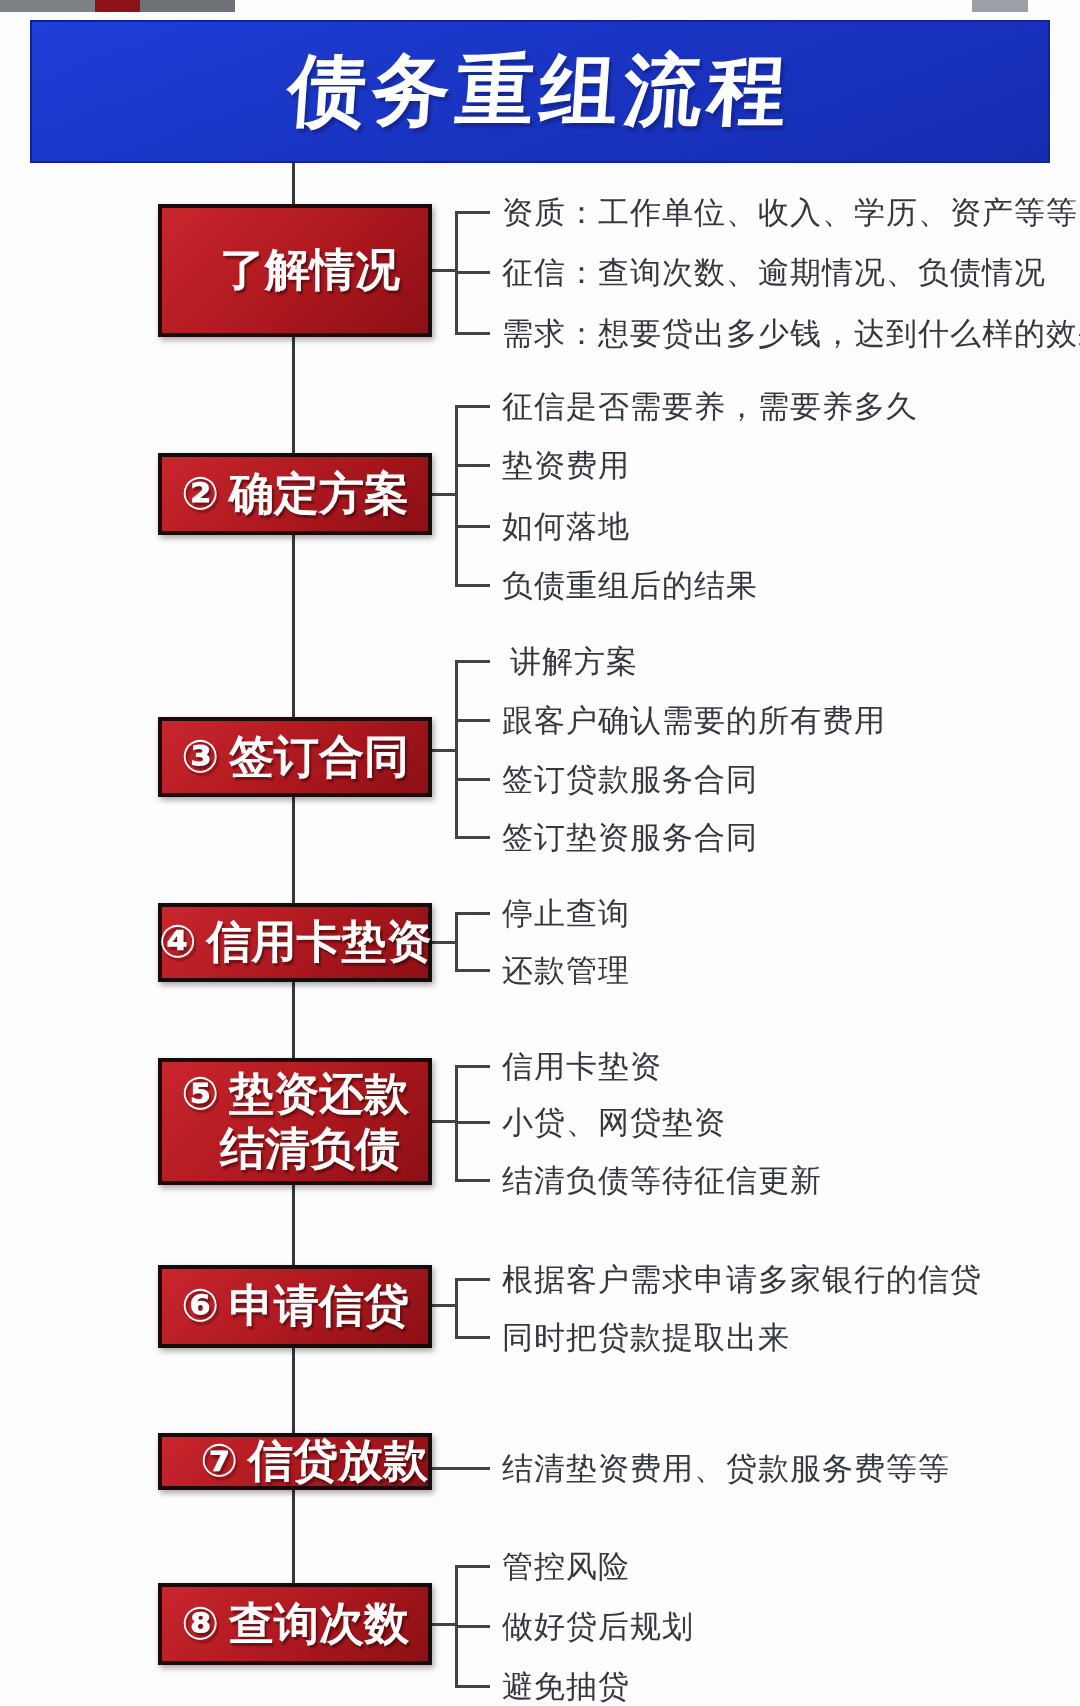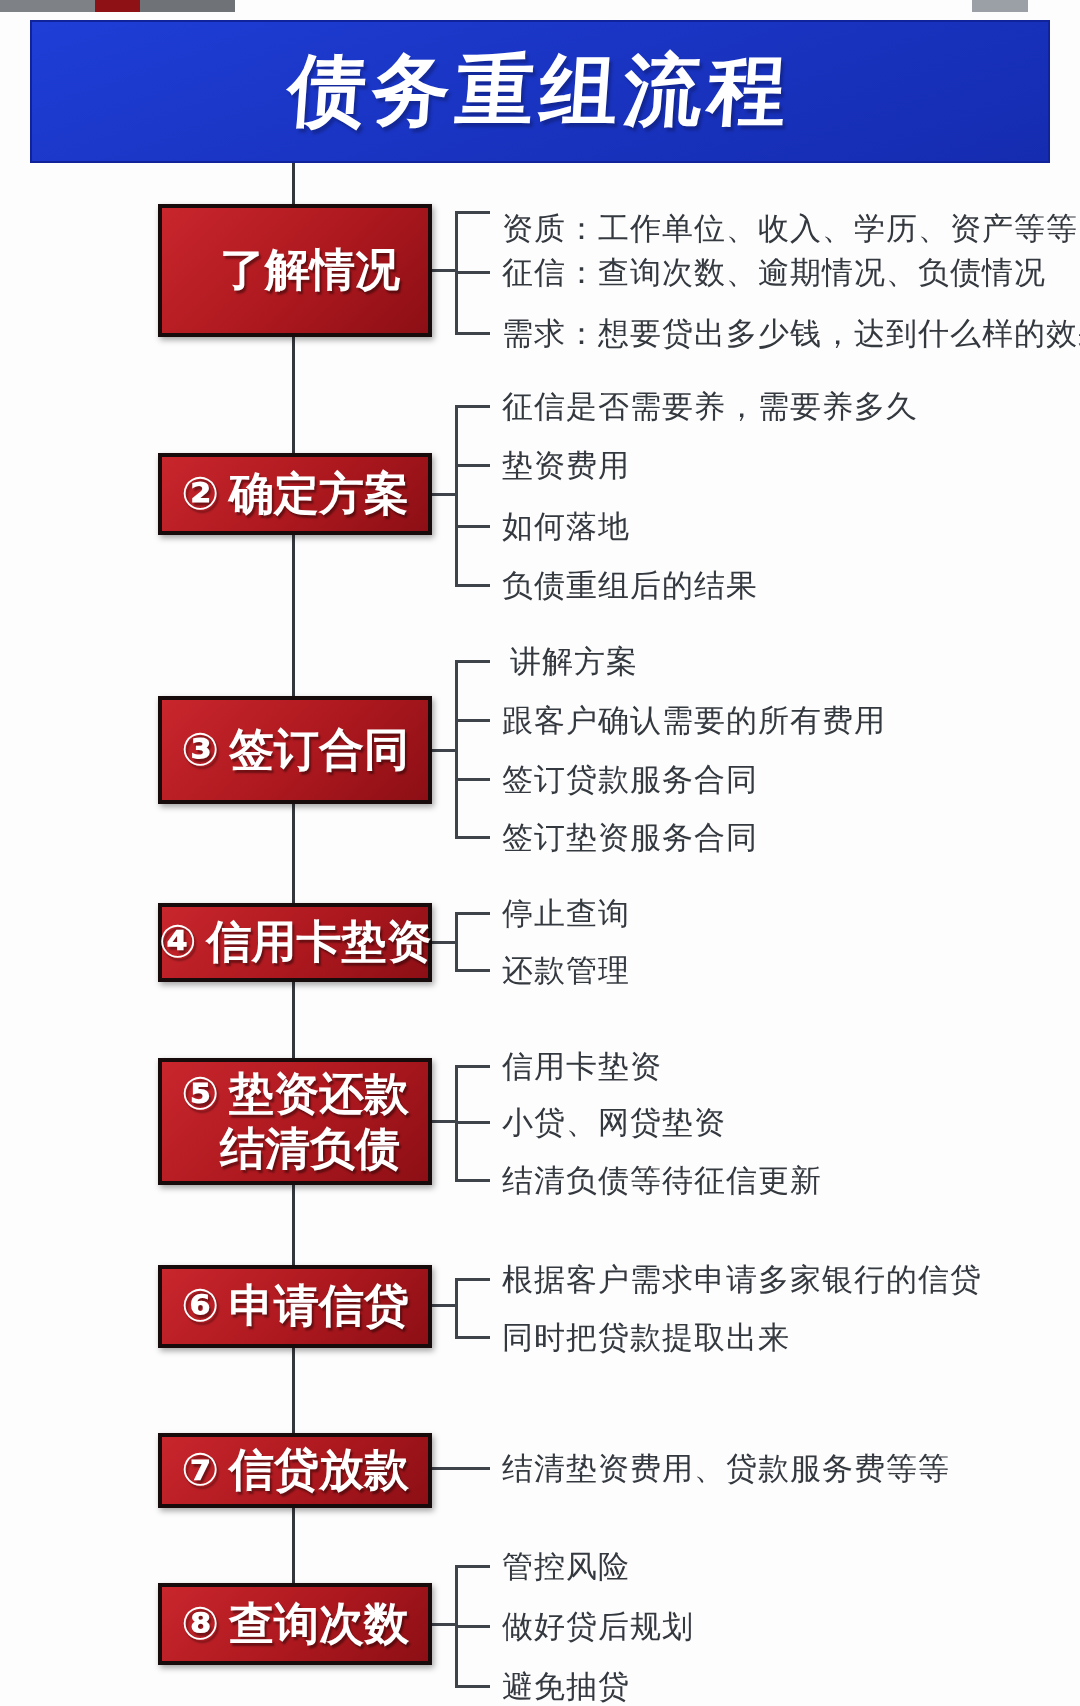--- a/index.html
+++ b/index.html
@@ -74,37 +74,37 @@
 
   <div id="steps-root">
       <div class="step-box" style="top: 204px; height: 133px;">
         <div class="box-label"><span class="box-line2">了解情况</span></div>
       </div>
       <div class="hline" style="left: 432px; top: 269px; width: 26px;"></div>
       <div class="vline" style="left: 455px; top: 212px; height: 121px;"></div>
       <div class="hline" style="left: 455px; top: 210.5px; width: 35px;"></div>
       <div class="hline" style="left: 455px; top: 270.5px; width: 35px;"></div>
       <div class="hline" style="left: 455px; top: 331.5px; width: 35px;"></div>
-      <div class="item-text" style="top: 206px;">资质：工作单位、收入、学历、资产等等</div>
+      <div class="item-text" style="top: 190px;">资质：工作单位、收入、学历、资产等等</div>
       <div class="item-text" style="top: 250px;">征信：查询次数、逾期情况、负债情况</div>
       <div class="item-text" style="top: 311px;">需求：想要贷出多少钱，达到什么样的效果</div>
       <div class="step-box" style="top: 453px; height: 82px;">
         <div class="box-label"><span class="box-line1"><span class="step-number">②</span><span>确定方案</span></span></div>
       </div>
       <div class="hline" style="left: 432px; top: 492.5px; width: 26px;"></div>
       <div class="vline" style="left: 455px; top: 406px; height: 179px;"></div>
       <div class="hline" style="left: 455px; top: 404.5px; width: 35px;"></div>
       <div class="hline" style="left: 455px; top: 463.5px; width: 35px;"></div>
       <div class="hline" style="left: 455px; top: 524.5px; width: 35px;"></div>
       <div class="hline" style="left: 455px; top: 583.5px; width: 35px;"></div>
       <div class="item-text" style="top: 384px;">征信是否需要养，需要养多久</div>
       <div class="item-text" style="top: 443px;">垫资费用</div>
       <div class="item-text" style="top: 504px;">如何落地</div>
       <div class="item-text" style="top: 563px;">负债重组后的结果</div>
-      <div class="step-box" style="top: 696px; height: 108px;">
+      <div class="step-box" style="top: 717px; height: 80px;">
         <div class="box-label"><span class="box-line1"><span class="step-number">③</span><span>签订合同</span></span></div>
       </div>
       <div class="hline" style="left: 432px; top: 748.5px; width: 26px;"></div>
       <div class="vline" style="left: 455px; top: 661px; height: 176px;"></div>
       <div class="hline" style="left: 455px; top: 659.5px; width: 35px;"></div>
       <div class="hline" style="left: 455px; top: 718.5px; width: 35px;"></div>
       <div class="hline" style="left: 455px; top: 777.5px; width: 35px;"></div>
       <div class="hline" style="left: 455px; top: 835.5px; width: 35px;"></div>
       <div class="item-text" style="top: 639px; margin-left: 8px;">讲解方案</div>
       <div class="item-text" style="top: 698px;">跟客户确认需要的所有费用</div>
@@ -132,21 +132,21 @@
       <div class="item-text" style="top: 1158px;">结清负债等待征信更新</div>
       <div class="step-box" style="top: 1265px; height: 83px;">
         <div class="box-label"><span class="box-line1"><span class="step-number">⑥</span><span>申请信贷</span></span></div>
       </div>
       <div class="hline" style="left: 432px; top: 1304px; width: 26px;"></div>
       <div class="vline" style="left: 455px; top: 1279px; height: 58px;"></div>
       <div class="hline" style="left: 455px; top: 1277.5px; width: 35px;"></div>
       <div class="hline" style="left: 455px; top: 1335.5px; width: 35px;"></div>
       <div class="item-text" style="top: 1257px;">根据客户需求申请多家银行的信贷</div>
       <div class="item-text" style="top: 1315px;">同时把贷款提取出来</div>
-      <div class="step-box" style="top: 1433px; height: 75px;">
+      <div class="step-box" style="top: 1433px; height: 57px; justify-content: flex-end;">
         <div class="box-label"><span class="box-line1"><span class="step-number">⑦</span><span>信贷放款</span></span></div>
       </div>
       <div class="hline" style="left: 432px; top: 1466.5px; width: 58px;"></div>
       <div class="item-text" style="top: 1446px;">结清垫资费用、贷款服务费等等</div>
       <div class="step-box" style="top: 1583px; height: 82px;">
         <div class="box-label"><span class="box-line1"><span class="step-number">⑧</span><span>查询次数</span></span></div>
       </div>
       <div class="hline" style="left: 432px; top: 1622.5px; width: 26px;"></div>
       <div class="vline" style="left: 455px; top: 1566px; height: 120px;"></div>
       <div class="hline" style="left: 455px; top: 1564.5px; width: 35px;"></div>

